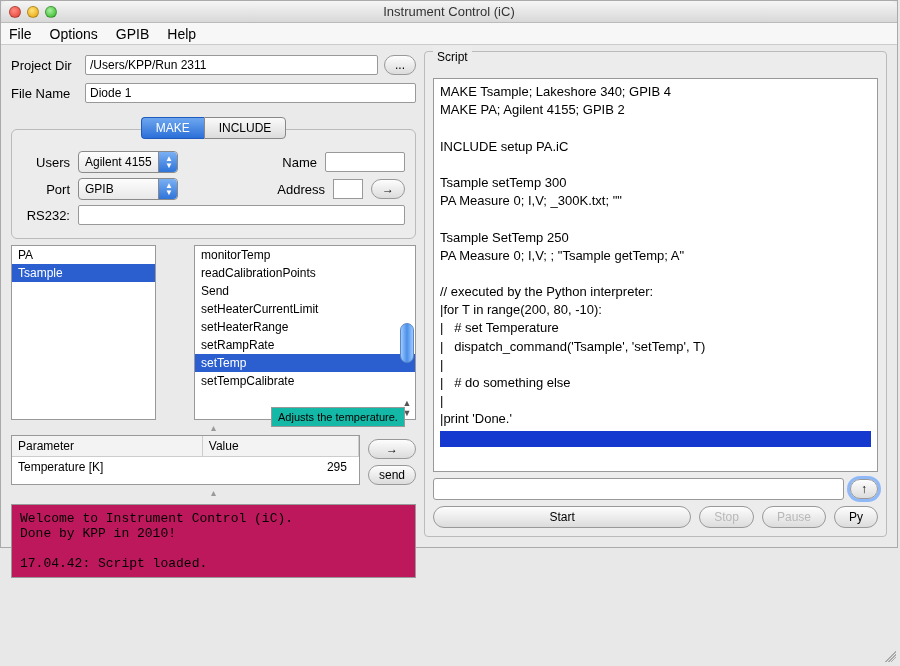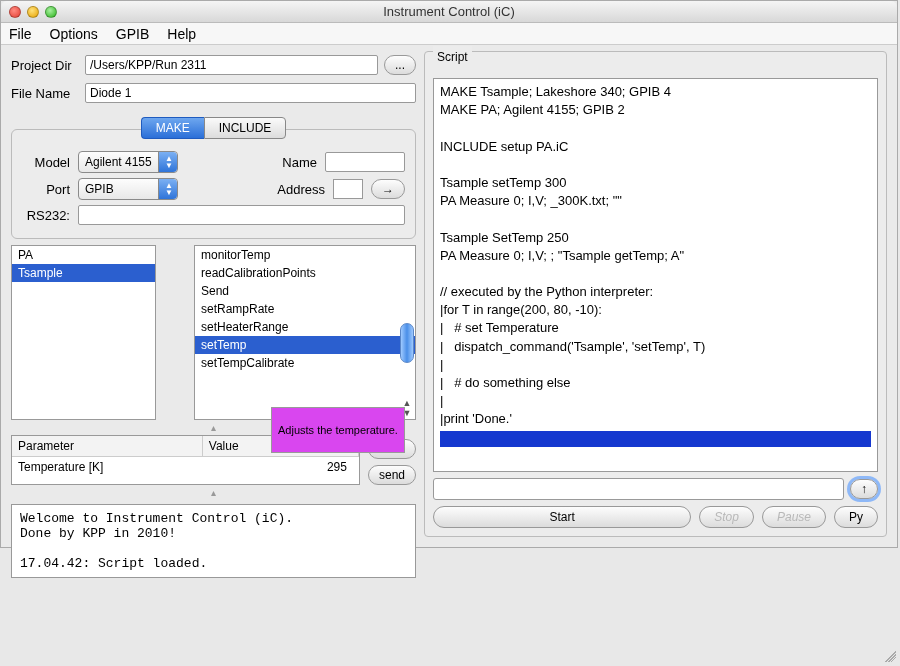--- a/index.html
+++ b/index.html
@@ -145,23 +145,23 @@
   .listbox .item { padding: 2px 6px; cursor: default; white-space: nowrap; }
   .listbox .item.selected { background: #2b5fcf; color: #fff; }
   .left-list { width: 145px; height: 175px; }
   .right-list-wrap { position: relative; flex: 1; margin-left: 32px; }
   .right-list { width: 100%; height: 175px; }
   .scrollbar-thumb { position: absolute; right: 2px; top: 78px; width: 14px; height: 40px;
     background: linear-gradient(90deg,#9ec9ff,#4a8fe8,#9ec9ff); border-radius: 8px; border: 1px solid #5a87c8; }
   .scroll-arrows { position: absolute; right: 2px; bottom: 2px; width: 14px; font-size: 9px; color: #555; text-align: center; }
   .tooltip {
     position: absolute;
-    background: #d946ef;
-    border: 1px solid #999;
-    padding: 16px 6px;
+    background: #14b8a6;
+    border: 1px solid #999;
+    padding: 3px 6px;
     font-size: 11px;
     left: 260px;
     top: 162px;
     z-index: 10;
   }
   .splitter { text-align: center; color: #999; font-size: 10px; margin: 2px 0; }
   .param-box {
     display: flex;
     background: #fff;
     border: 1px solid #999;
@@ -169,21 +169,21 @@
   }
   .param-table { flex: 1; display: flex; flex-direction: column; font-size: 12px; }
   .param-table .hdr { display: flex; background: #f3f3f3; border-bottom: 1px solid #ccc; }
   .param-table .hdr div { padding: 3px 6px; border-right: 1px solid #ccc; }
   .param-table .body-row { display: flex; }
   .param-table .body-row div { padding: 3px 6px; }
   .col-param { width: 55%; }
   .col-val { flex: 1; text-align: right; padding-right: 12px !important; }
   .param-btns { display: flex; flex-direction: column; gap: 6px; padding: 4px 0 0 8px; }
   .console {
-    background: #ffffff;
+    background: #be185d;
     border: 1px solid #999;
     padding: 6px 8px;
     font-family: "Courier New", monospace;
     font-size: 13px;
     height: 90px;
     margin-top: 4px;
     white-space: pre-wrap;
   }
   .fieldset {
     border: 1px solid #bbb;
@@ -214,21 +214,21 @@
     margin: 2px 0 0 0;
   }
   .cmd-row { display: flex; gap: 6px; margin-top: 6px; align-items: center; }
   .cmd-input {
     flex: 1; background: #fff; border: 1px solid #999; border-radius: 3px;
     height: 22px; padding: 2px 4px;
   }
   .cmd-row .btn.focus { box-shadow: 0 0 0 3px rgba(80,150,255,0.6); }
   .btn-row { display: flex; gap: 8px; margin-top: 6px; align-items: center; }
   .btn.wide { flex: 1.5; }
-  .btn.dim { color: #b8b8b8; font-style: italic; }
+  .btn.dim { color: #b8b8b8; }
   .resize-grip {
     position: absolute;
     right: 4px; bottom: 4px;
     width: 14px; height: 14px;
     background:
       linear-gradient(135deg, transparent 60%, #aaa 60%, #aaa 65%, transparent 65%,
                        transparent 70%, #aaa 70%, #aaa 75%, transparent 75%,
                        transparent 80%, #aaa 80%, #aaa 85%, transparent 85%);
   }
   .small-field { width: 30px; background:#fff; border:1px solid #999; height:20px; padding:2px 3px; font-size:12px; }
@@ -268,21 +268,21 @@
         <input class="textfield" value="Diode 1" style="">
       </div>
 
       <div class="seg-tabs">
         <div class="seg left active">MAKE</div>
         <div class="seg right">INCLUDE</div>
       </div>
 
       <div class="groupbox">
         <div class="form-row">
-          <span class="flabel">Model</span>
+          <span class="flabel">Users</span>
           <div class="combo">
             <span>Agilent 4155</span>
             <span class="arrows">▲<br>▼</span>
           </div>
           <span style="flex:1"></span>
           <span class="lbl">Name</span>
           <input class="textfield" style="width: 80px; flex: 0 0 auto;" value="">
         </div>
         <div class="form-row">
           <span class="flabel">Port</span>
@@ -304,22 +304,23 @@
       <div class="lists-row">
         <div class="listbox left-list" id="inst-list">
             <div class="item">PA</div>
             <div class="item selected">Tsample</div>
           </div>
         <div class="right-list-wrap">
           <div class="listbox right-list" id="cmd-list">
               <div class="item">monitorTemp</div>
               <div class="item">readCalibrationPoints</div>
               <div class="item">Send</div>
+              <div class="item">setHeaterCurrentLimit</div>
+              <div class="item">setHeaterRange</div>
               <div class="item">setRampRate</div>
-              <div class="item">setHeaterRange</div>
               <div class="item selected">setTemp</div>
               <div class="item">setTempCalibrate</div>
             </div>
           <div class="scrollbar-thumb"></div>
           <div class="scroll-arrows">▲<br>▼</div>
         </div>
         <div class="tooltip">Adjusts the temperature.</div>
       </div>
 
       <div class="splitter">▴</div>

